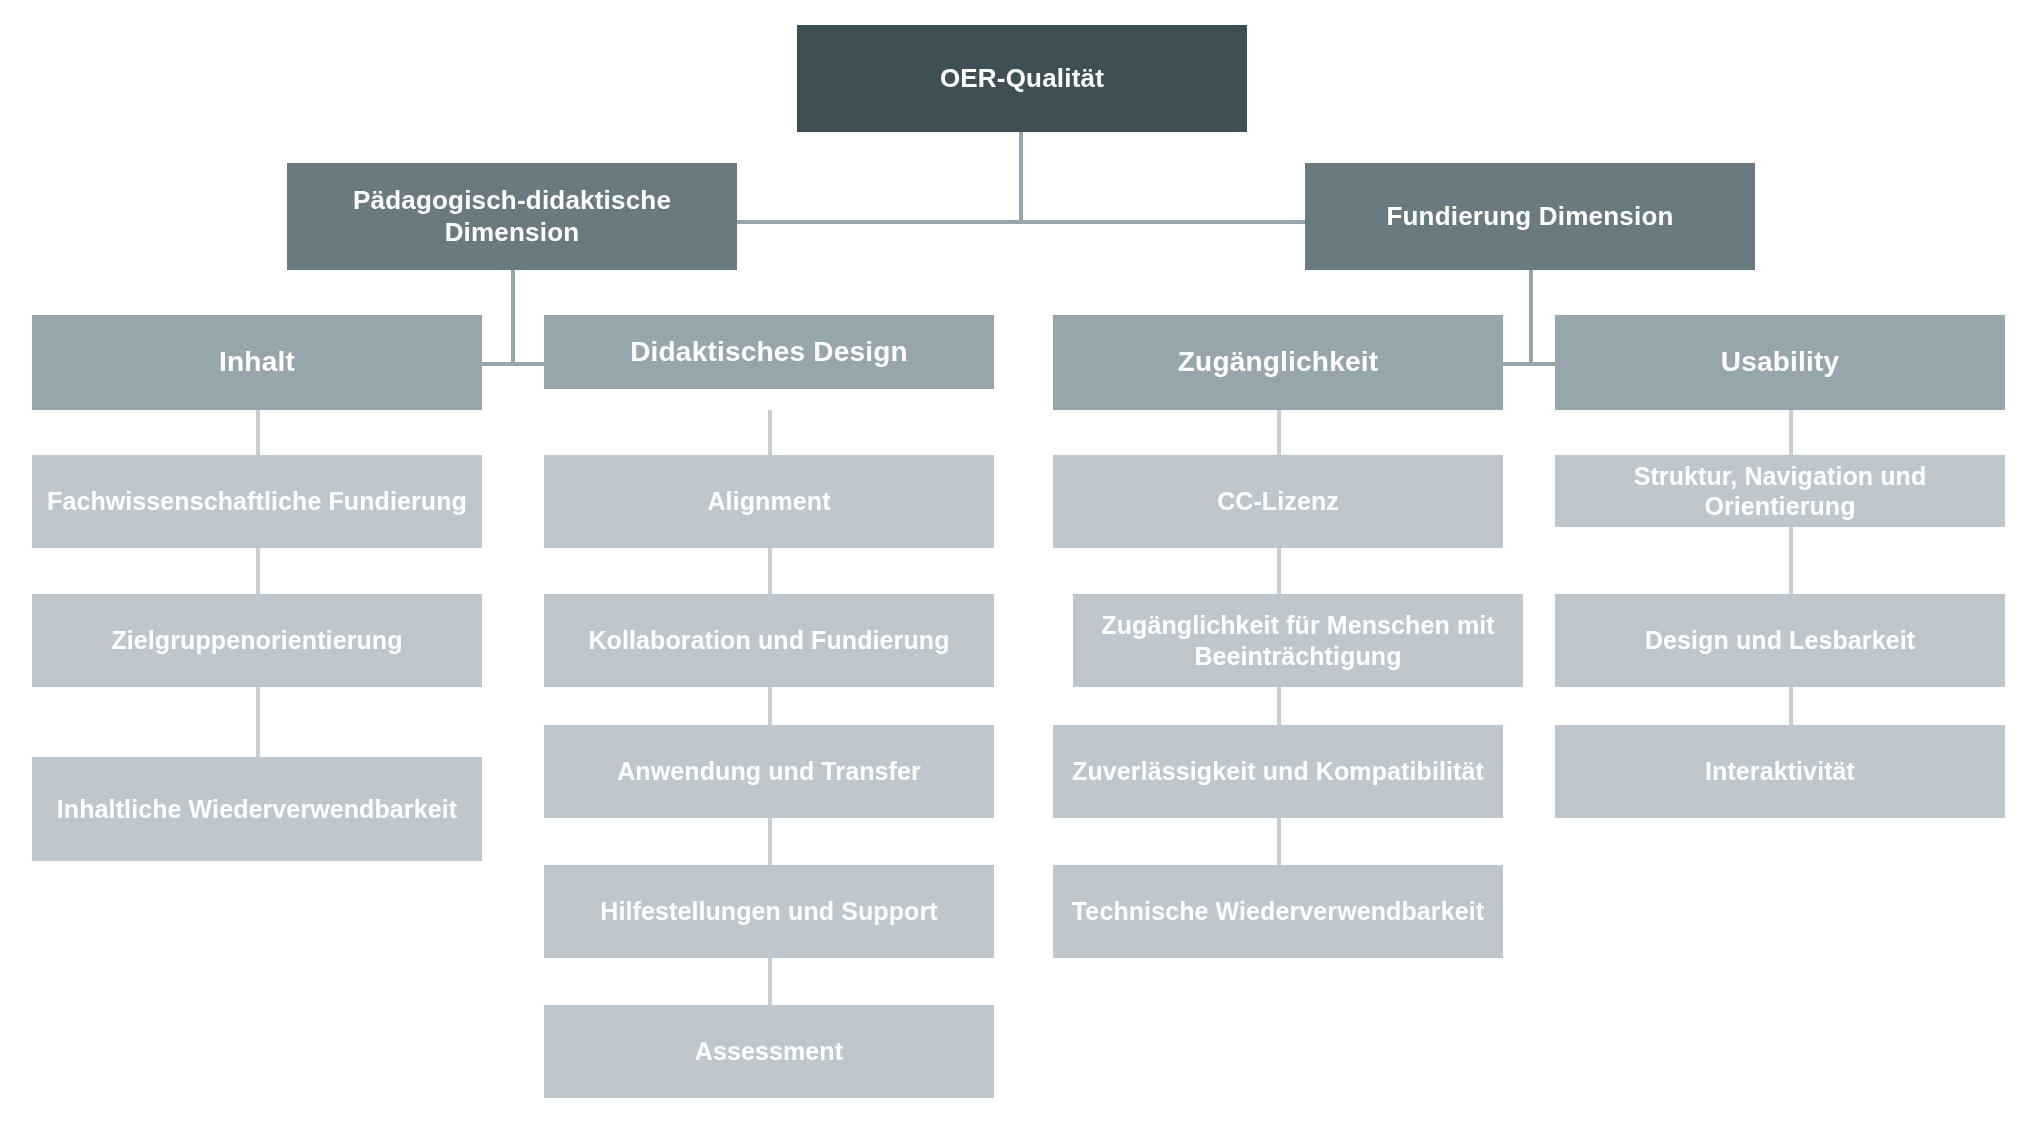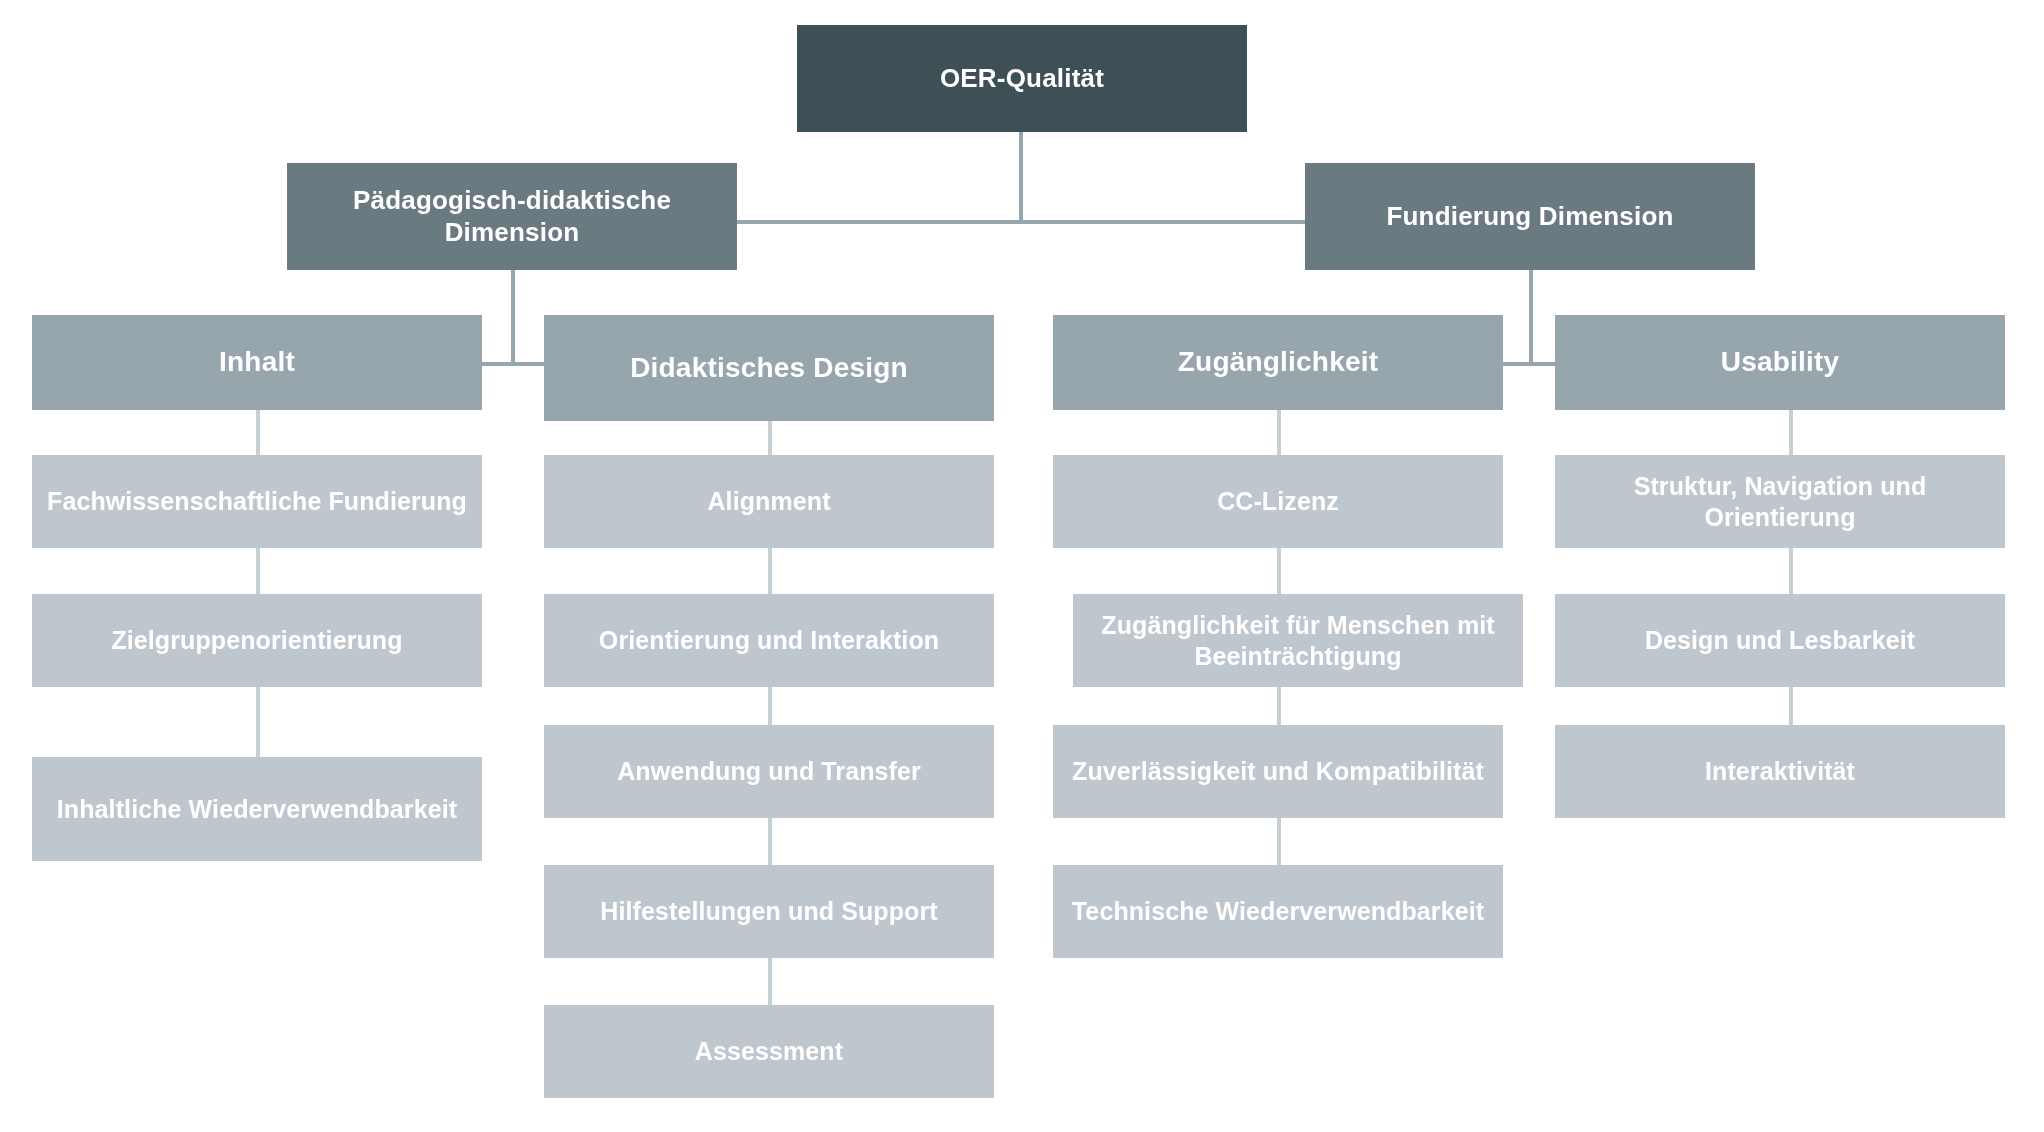--- a/index.html
+++ b/index.html
@@ -91,38 +91,38 @@
   <div class="conn-light" style="left:1789px; top:410px; width:4px; height:408px;"></div>
 
   <div class="node lvl-root" style="left:797px; top:25px; width:450px; height:107px;">OER-Qualität</div>
 
   <div class="node lvl-dim" style="left:287px; top:163px; width:450px; height:107px;">Pädagogisch-didaktische Dimension</div>
 
   <div class="node lvl-dim" style="left:1305px; top:163px; width:450px; height:107px;">Fundierung Dimension</div>
 
   <div class="node lvl-cat" style="left:32px; top:315px; width:450px; height:95px;">Inhalt</div>
 
-  <div class="node lvl-cat" style="left:544px; top:315px; width:450px; height:106px;">Didaktisches Design</div>
+  <div class="node lvl-cat" style="left:544px; top:315px; width:450px; height:74px;">Didaktisches Design</div>
 
   <div class="node lvl-cat" style="left:1053px; top:315px; width:450px; height:95px;">Zugänglichkeit</div>
 
   <div class="node lvl-cat" style="left:1555px; top:315px; width:450px; height:95px;">Usability</div>
 
   <div class="node lvl-leaf" style="left:32px; top:455px; width:450px; height:93px;">Fachwissenschaftliche Fundierung</div>
   <div class="node lvl-leaf" style="left:32px; top:594px; width:450px; height:93px;">Zielgruppenorientierung</div>
   <div class="node lvl-leaf" style="left:32px; top:757px; width:450px; height:104px;">Inhaltliche Wiederverwendbarkeit</div>
 
   <div class="node lvl-leaf" style="left:544px; top:455px; width:450px; height:93px;">Alignment</div>
-  <div class="node lvl-leaf" style="left:544px; top:594px; width:450px; height:93px;">Orientierung und Interaktion</div>
+  <div class="node lvl-leaf" style="left:544px; top:594px; width:450px; height:93px;">Kollaboration und Fundierung</div>
   <div class="node lvl-leaf" style="left:544px; top:725px; width:450px; height:93px;">Anwendung und Transfer</div>
   <div class="node lvl-leaf" style="left:544px; top:865px; width:450px; height:93px;">Hilfestellungen und Support</div>
   <div class="node lvl-leaf" style="left:544px; top:1005px; width:450px; height:93px;">Assessment</div>
 
   <div class="node lvl-leaf" style="left:1053px; top:455px; width:450px; height:93px;">CC-Lizenz</div>
   <div class="node lvl-leaf" style="left:1053px; top:594px; width:450px; height:93px;margin-left:20px;">Zugänglichkeit für Menschen mit Beeinträchtigung</div>
   <div class="node lvl-leaf" style="left:1053px; top:725px; width:450px; height:93px;">Zuverlässigkeit und Kompatibilität</div>
   <div class="node lvl-leaf" style="left:1053px; top:865px; width:450px; height:93px;">Technische Wiederverwendbarkeit</div>
 
-  <div class="node lvl-leaf" style="left:1555px; top:455px; width:450px; height:93px;">Struktur, Navigation und Orientierung</div>
+  <div class="node lvl-leaf" style="left:1555px; top:455px; width:450px; height:72px;">Struktur, Navigation und Orientierung</div>
   <div class="node lvl-leaf" style="left:1555px; top:594px; width:450px; height:93px;">Design und Lesbarkeit</div>
   <div class="node lvl-leaf" style="left:1555px; top:725px; width:450px; height:93px;">Interaktivität</div>
 
 </div>
 
 </body></html>

